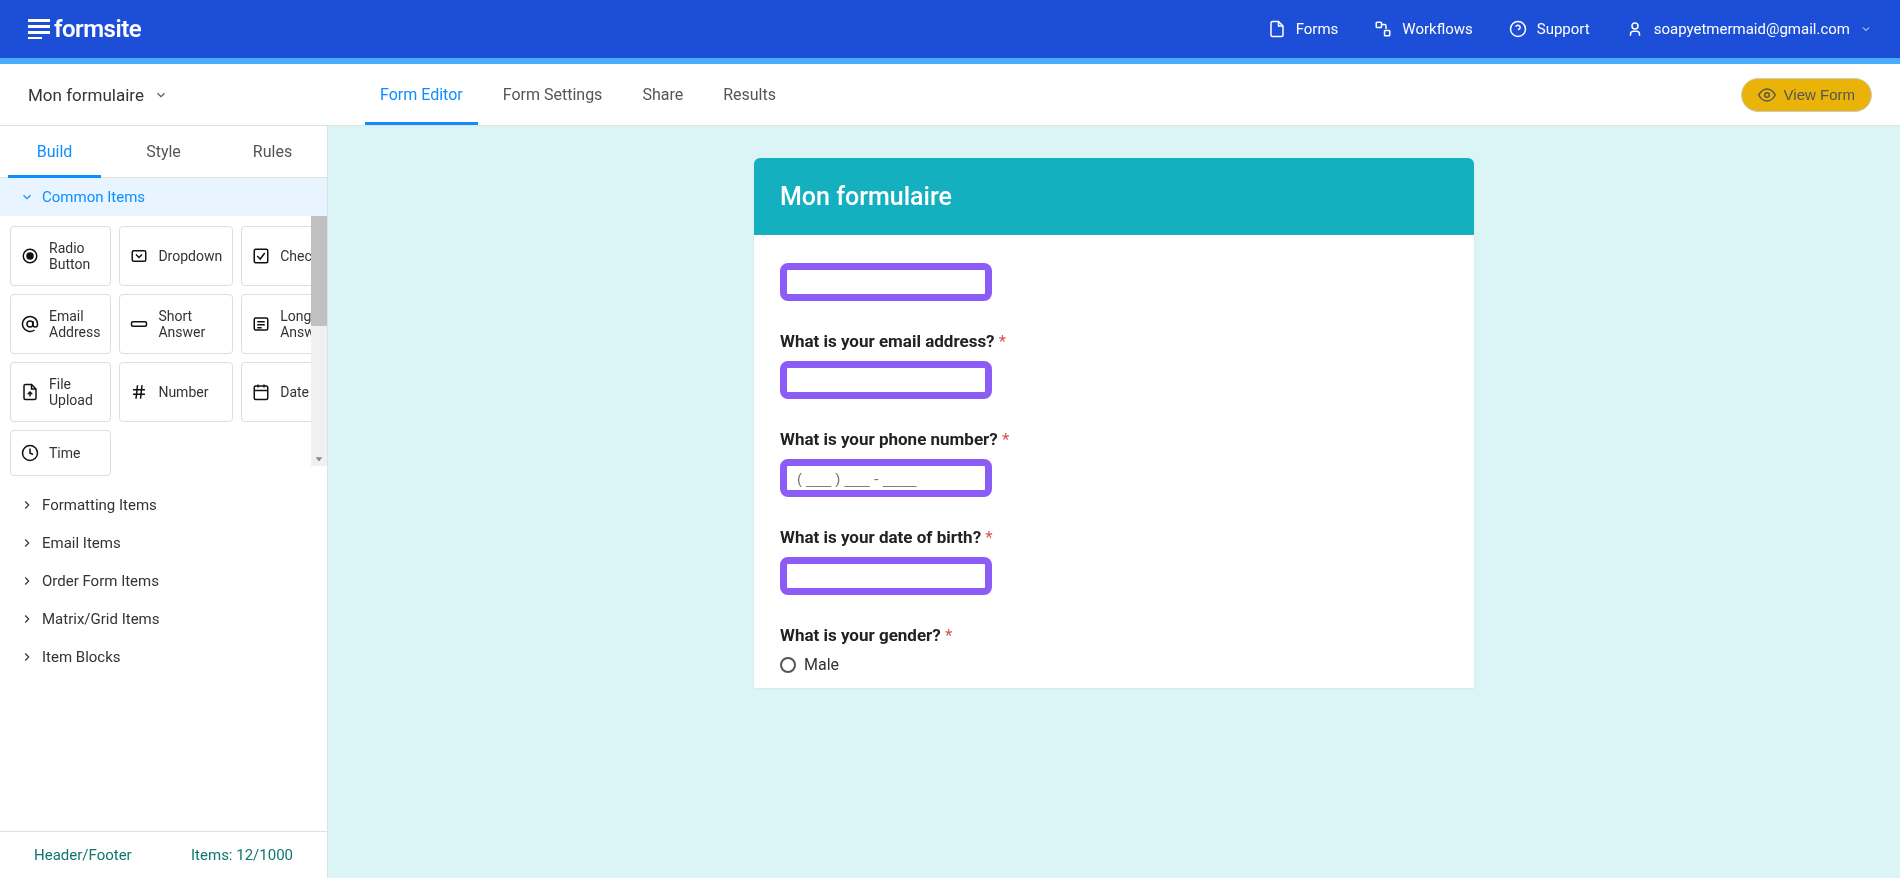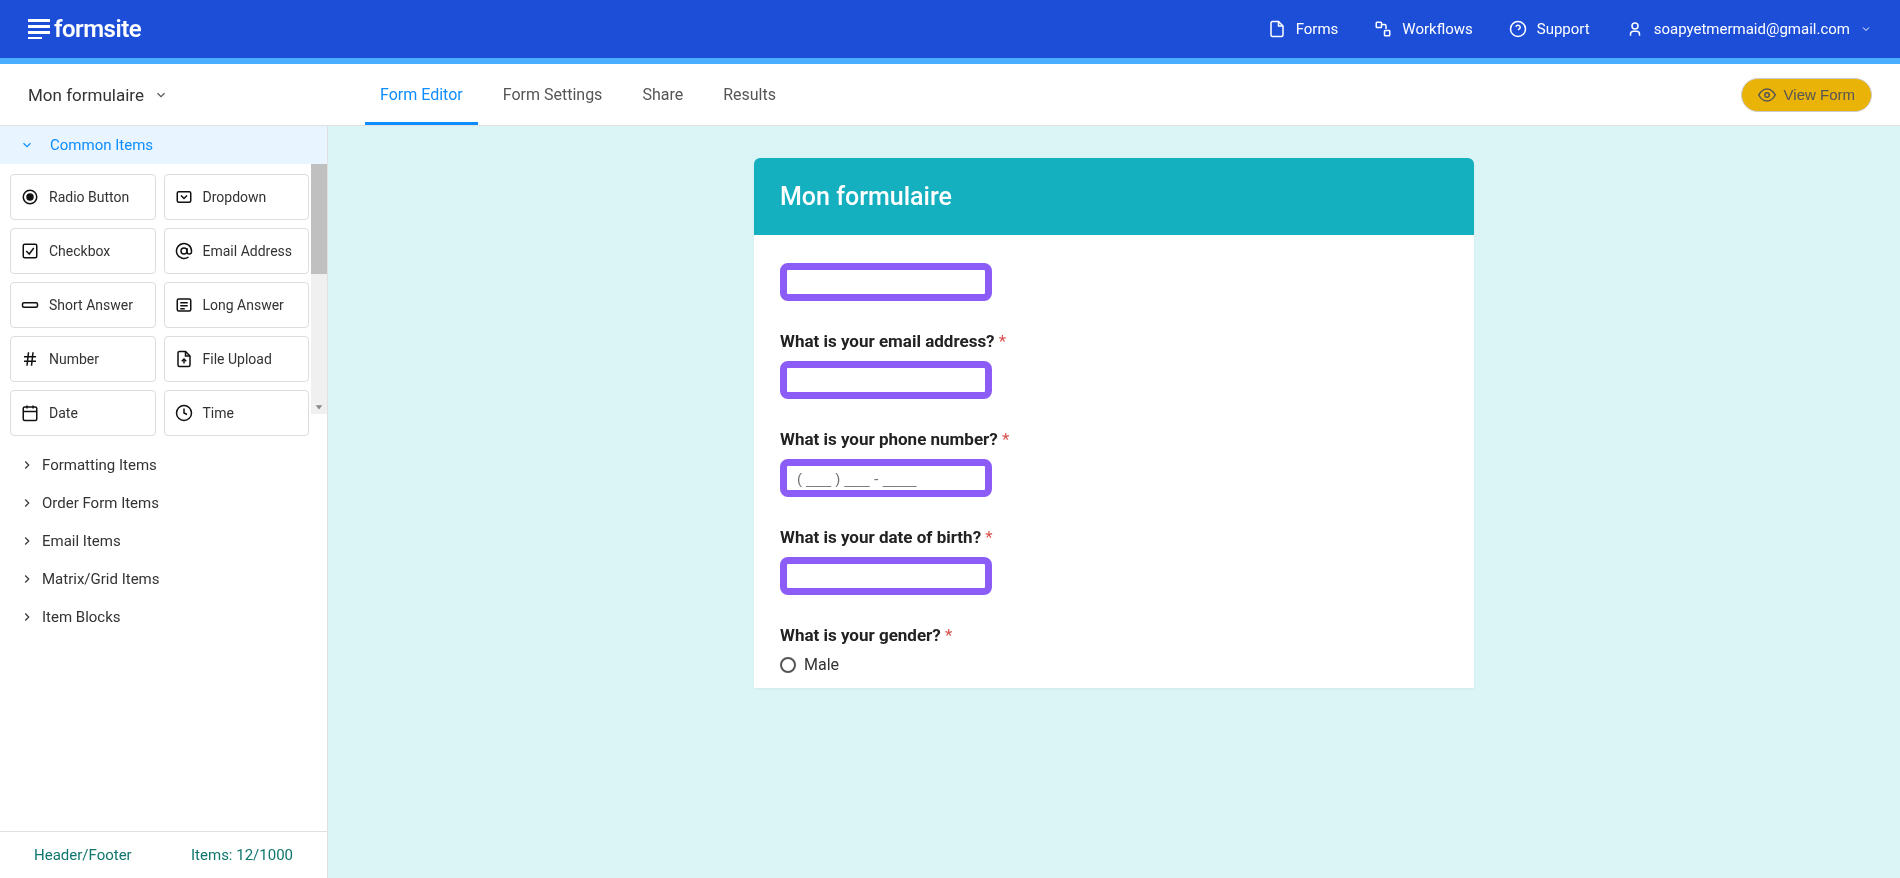--- a/index.html
+++ b/index.html
@@ -28,23 +28,23 @@
   .main-container { display: flex; height: calc(100vh - 126px); position: relative; }
   
   
   .sidebar { width: 328px; border-right: 1px solid #e0e0e0; display: flex; flex-direction: column; background: #fff; }
   .sidebar-tabs { display: flex; border-bottom: 1px solid #e0e0e0; }
   .sidebar-tab { flex: 1; text-align: center; padding: 16px 0; font-size: 16px; color: #555; cursor: pointer; position: relative; }
   .sidebar-tab.active { color: #0D8DFF; }
   .sidebar-tab.active::after { content: ''; position: absolute; bottom: -1px; left: 8px; right: 8px; height: 3px; background: #0D8DFF; }
   
   .sidebar-body { flex: 1; overflow-y: auto; position: relative; }
-  .category-header { display: flex; align-items: center; gap: 16px; padding: 10px 20px; font-size: 15px; color: #0D8DFF; background: #E8F4FF; cursor: pointer; }
-  
-  .items-grid { display: grid; grid-template-columns: 1fr 1fr; gap: 8px; padding: 10px; }
+  .category-header { display: flex; align-items: center; gap: 8px; padding: 10px 20px; font-size: 15px; color: #0D8DFF; background: #E8F4FF; cursor: pointer; }
+  
+  .items-grid { display: grid; grid-template-columns: 1fr 1fr 1fr; gap: 8px; padding: 10px; }
   .item-card { display: flex; align-items: center; gap: 10px; border: 1px solid #ddd; border-radius: 4px; padding: 13px 10px; font-size: 14px; color: #333; background: #fff; cursor: grab; }
   .item-card svg { flex-shrink: 0; }
   
   .category-collapsed { display: flex; align-items: center; gap: 8px; padding: 10px 20px; font-size: 15px; color: #333; cursor: pointer; }
   
   .sidebar-footer { display: flex; justify-content: space-between; padding: 14px 34px 14px 34px; border-top: 1px solid #e0e0e0; font-size: 15px; color: #0f766e; }
   
   
   .scroll-track { position: absolute; right: 0; top: 0; width: 16px; height: 250px; background: #f0f0f0; }
   .scroll-thumb { position: absolute; right: 0; top: 0; width: 16px; height: 110px; background: #c0c0c0; }
@@ -134,20 +134,25 @@
         <path d="M1 12s4-8 11-8 11 8 11 8-4 8-11 8-11-8-11-8z"></path>
         <circle cx="12" cy="12" r="3"></circle>
       </svg>
     <span>View Form</span>
   </button>
 </div>
 
 <div class="main-container">
 
   <div class="sidebar">
+    <div class="sidebar-tabs">
+      <div class="sidebar-tab active"><span>Build</span></div>
+      <div class="sidebar-tab"><span>Style</span></div>
+      <div class="sidebar-tab"><span>Rules</span></div>
+    </div>
 
     <div class="sidebar-body">
       <div class="category-header">
         <svg width="14" height="14" viewBox="0 0 24 24" fill="none" stroke="#0D8DFF" stroke-width="2">
             <polyline points="6 9 12 15 18 9"></polyline>
           </svg>
         <span>Common Items</span>
       </div>
 
       <div style="position:relative;">
@@ -190,35 +195,35 @@
             <svg width="18" height="18" viewBox="0 0 24 24" fill="none" stroke="#111" stroke-width="2">
                 <rect x="3" y="4" width="18" height="16" rx="2"></rect>
                 <line x1="7" y1="9" x2="17" y2="9"></line>
                 <line x1="7" y1="13" x2="17" y2="13"></line>
                 <line x1="7" y1="17" x2="13" y2="17"></line>
               </svg>
             <span>Long Answer</span>
           </div>
           <div class="item-card">
             <svg width="18" height="18" viewBox="0 0 24 24" fill="none" stroke="#111" stroke-width="2">
+                <path d="M14 2H6a2 2 0 0 0-2 2v16a2 2 0 0 0 2 2h12a2 2 0 0 0 2-2V8z"></path>
+                <polyline points="14 2 14 8 20 8"></polyline>
+                <polyline points="9 15 12 12 15 15"></polyline>
+                <line x1="12" y1="12" x2="12" y2="18"></line>
+              </svg>
+            <span>File Upload</span>
+          </div>
+          <div class="item-card">
+            <svg width="18" height="18" viewBox="0 0 24 24" fill="none" stroke="#111" stroke-width="2">
                 <line x1="4" y1="9" x2="20" y2="9"></line>
                 <line x1="4" y1="15" x2="20" y2="15"></line>
                 <line x1="10" y1="3" x2="8" y2="21"></line>
                 <line x1="16" y1="3" x2="14" y2="21"></line>
               </svg>
             <span>Number</span>
-          </div>
-          <div class="item-card">
-            <svg width="18" height="18" viewBox="0 0 24 24" fill="none" stroke="#111" stroke-width="2">
-                <path d="M14 2H6a2 2 0 0 0-2 2v16a2 2 0 0 0 2 2h12a2 2 0 0 0 2-2V8z"></path>
-                <polyline points="14 2 14 8 20 8"></polyline>
-                <polyline points="9 15 12 12 15 15"></polyline>
-                <line x1="12" y1="12" x2="12" y2="18"></line>
-              </svg>
-            <span>File Upload</span>
           </div>
           <div class="item-card">
             <svg width="18" height="18" viewBox="0 0 24 24" fill="none" stroke="#111" stroke-width="2">
                 <rect x="3" y="4" width="18" height="18" rx="2"></rect>
                 <line x1="16" y1="2" x2="16" y2="6"></line>
                 <line x1="8" y1="2" x2="8" y2="6"></line>
                 <line x1="3" y1="10" x2="21" y2="10"></line>
               </svg>
             <span>Date</span>
           </div>
@@ -241,27 +246,27 @@
       <div class="category-collapsed">
         <svg width="14" height="14" viewBox="0 0 24 24" fill="none" stroke="#333" stroke-width="2">
             <polyline points="9 18 15 12 9 6"></polyline>
           </svg>
         <span>Formatting Items</span>
       </div>
       <div class="category-collapsed">
         <svg width="14" height="14" viewBox="0 0 24 24" fill="none" stroke="#333" stroke-width="2">
             <polyline points="9 18 15 12 9 6"></polyline>
           </svg>
+        <span>Email Items</span>
+      </div>
+      <div class="category-collapsed">
+        <svg width="14" height="14" viewBox="0 0 24 24" fill="none" stroke="#333" stroke-width="2">
+            <polyline points="9 18 15 12 9 6"></polyline>
+          </svg>
         <span>Order Form Items</span>
-      </div>
-      <div class="category-collapsed">
-        <svg width="14" height="14" viewBox="0 0 24 24" fill="none" stroke="#333" stroke-width="2">
-            <polyline points="9 18 15 12 9 6"></polyline>
-          </svg>
-        <span>Email Items</span>
       </div>
       <div class="category-collapsed">
         <svg width="14" height="14" viewBox="0 0 24 24" fill="none" stroke="#333" stroke-width="2">
             <polyline points="9 18 15 12 9 6"></polyline>
           </svg>
         <span>Matrix/Grid Items</span>
       </div>
       <div class="category-collapsed">
         <svg width="14" height="14" viewBox="0 0 24 24" fill="none" stroke="#333" stroke-width="2">
             <polyline points="9 18 15 12 9 6"></polyline>

